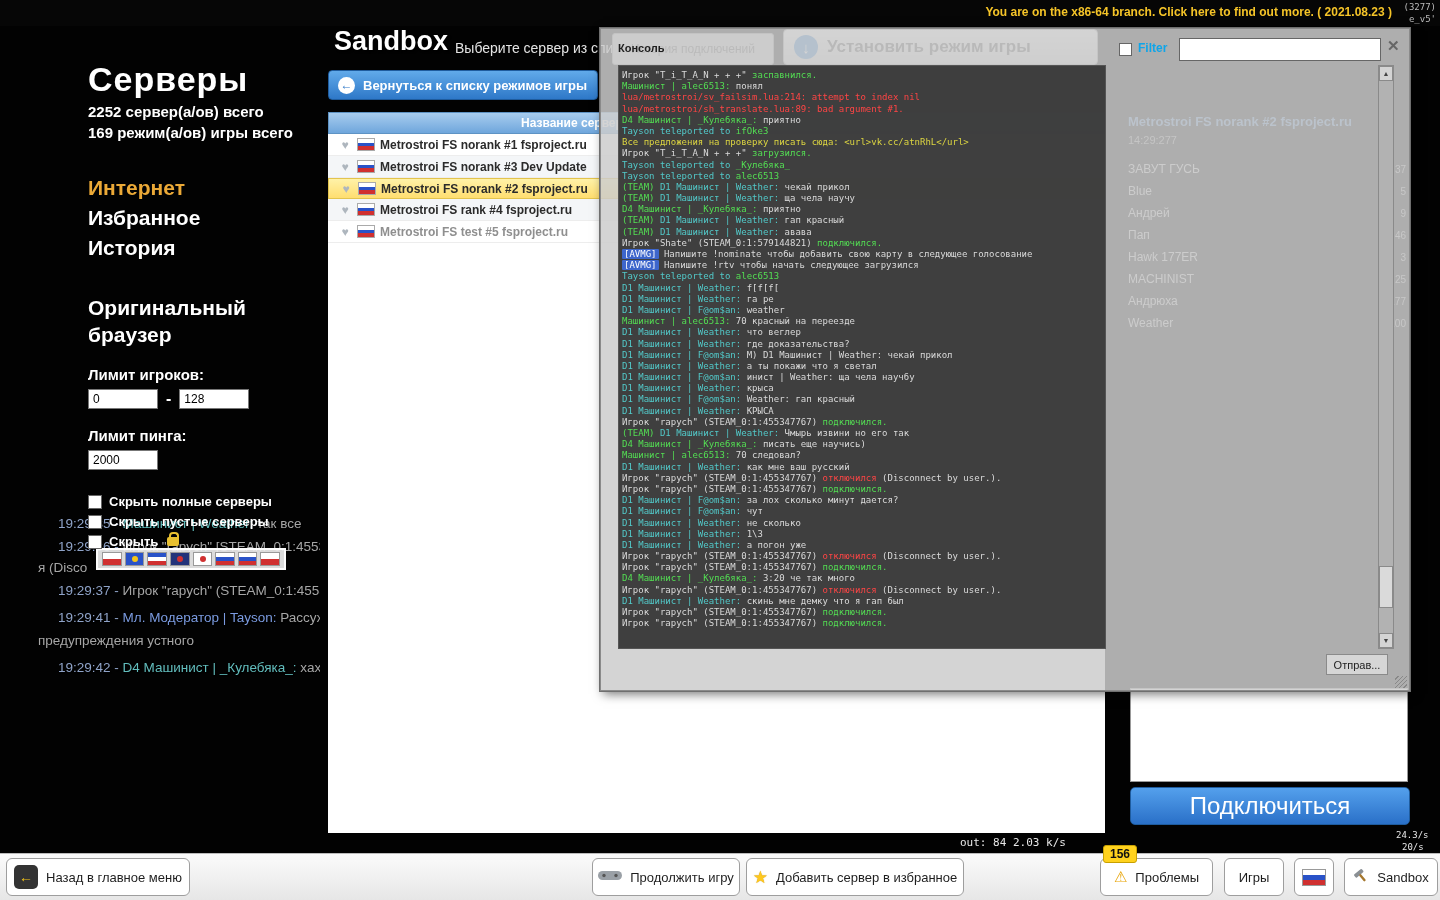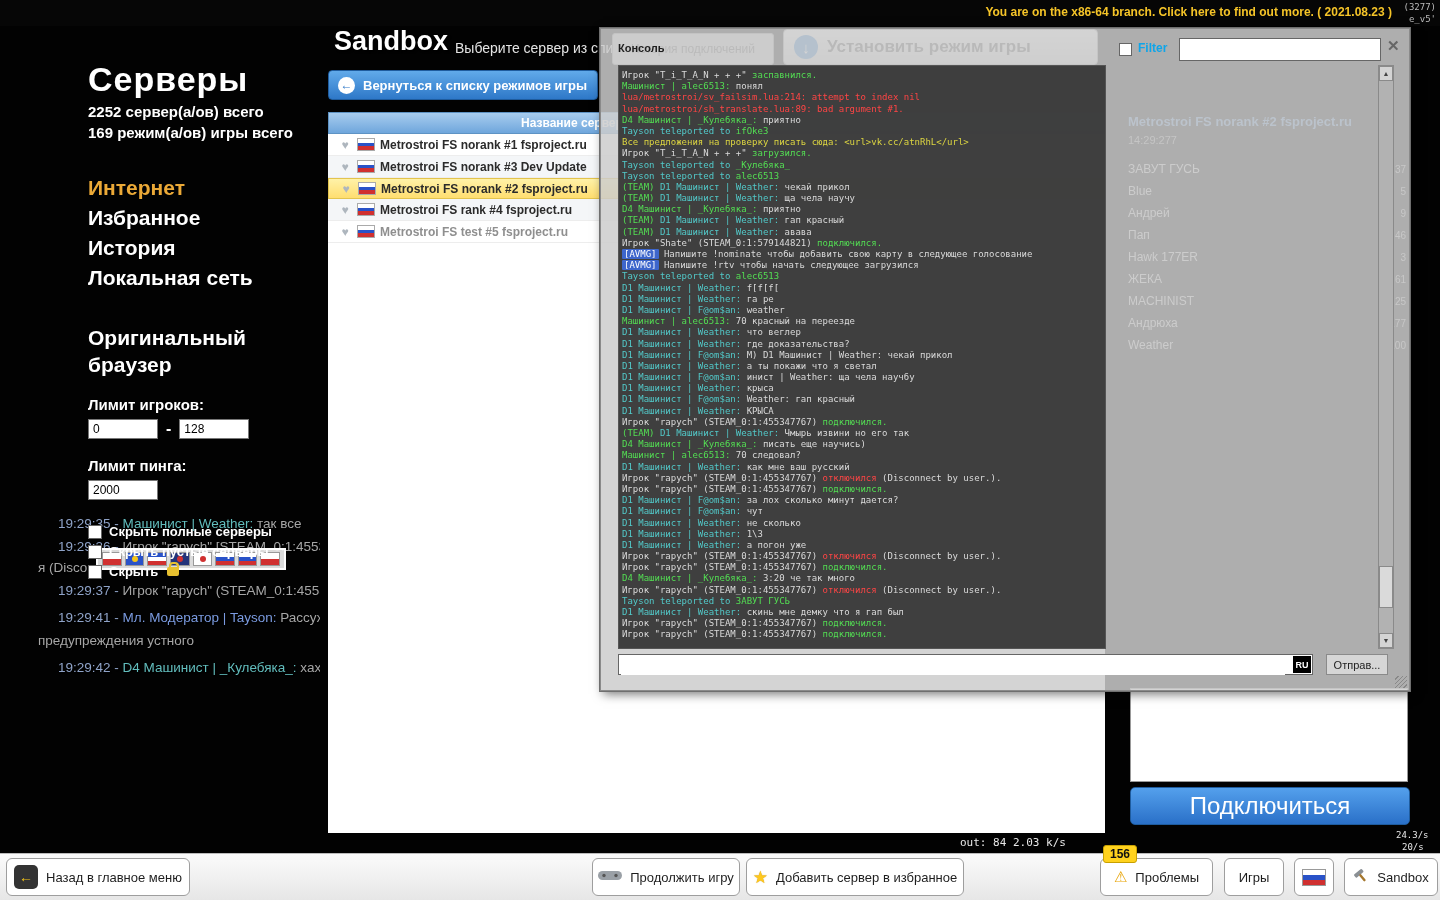--- a/index.html
+++ b/index.html
@@ -209,21 +209,20 @@
     </div>
 
   <div id="sidebar">
     <div id="sb-title">Серверы</div>
     <div class="sb-count">2252 сервер(а/ов) всего</div>
     <div class="sb-count">169 режим(а/ов) игры всего</div>
     <div id="sidebar-nav">
         <div class="nav-item active">Интернет</div>
         <div class="nav-item">Избранное</div>
         <div class="nav-item">История</div>
-        <div class="nav-item">Локальная сеть</div>
       </div>
     <div id="orig-browser">Оригинальный браузер</div>
     <div class="limit-label">Лимит игроков:</div>
     <div class="limit-row">
       <input class="num" value="0" style="">
       <span class="dash">-</span>
       <input class="num" value="128" style="">
     </div>
     <div class="limit-label">Лимит пинга:</div>
     <div class="limit-row">
@@ -325,24 +324,20 @@
           <span class="pname">Андрей</span>
           <span class="pscore">9</span>
         </div>
         <div class="prow">
           <span class="pname">Пап</span>
           <span class="pscore">46</span>
         </div>
         <div class="prow">
           <span class="pname">Hawk 177ER</span>
           <span class="pscore">3</span>
-        </div>
-        <div class="prow">
-          <span class="pname">ЖЕКА</span>
-          <span class="pscore">61</span>
         </div>
         <div class="prow">
           <span class="pname">MACHINIST</span>
           <span class="pscore">25</span>
         </div>
         <div class="prow">
           <span class="pname">Андрюха</span>
           <span class="pscore">177</span>
         </div>
         <div class="prow">
@@ -401,33 +396,28 @@
         <div class="cline"><span class="sw">Игрок "rapych" (STEAM_0:1:455347767) </span><span class="sg">подключился.</span></div>
         <div class="cline"><span class="sc">D1 Машинист | F@om$an: </span><span class="sw">за лох сколько минут дается?</span></div>
         <div class="cline"><span class="sc">D1 Машинист | F@om$an: </span><span class="sw">чут</span></div>
         <div class="cline"><span class="sc">D1 Машинист | Weather: </span><span class="sw">не сколько</span></div>
         <div class="cline"><span class="sc">D1 Машинист | Weather: </span><span class="sw">1\3</span></div>
         <div class="cline"><span class="sc">D1 Машинист | Weather: </span><span class="sw">а погон уже</span></div>
         <div class="cline"><span class="sw">Игрок "rapych" (STEAM_0:1:455347767) </span><span class="sr">отключился</span><span class="sw"> (Disconnect by user.).</span></div>
         <div class="cline"><span class="sw">Игрок "rapych" (STEAM_0:1:455347767) </span><span class="sg">подключился.</span></div>
         <div class="cline"><span class="sg">D4 Машинист | _Кулебяка_: </span><span class="sw">3:20 че так много</span></div>
         <div class="cline"><span class="sw">Игрок "rapych" (STEAM_0:1:455347767) </span><span class="sr">отключился</span><span class="sw"> (Disconnect by user.).</span></div>
-        <div class="cline"><span class="sc">Tayson teleported to </span><span class="sg">ЗАВУТ ГУСЬ</span></div>
         <div class="cline"><span class="sc">D1 Машинист | Weather: </span><span class="sw">скинь мне демку что я гап был</span></div>
         <div class="cline"><span class="sw">Игрок "rapych" (STEAM_0:1:455347767) </span><span class="sg">подключился.</span></div>
         <div class="cline"><span class="sw">Игрок "rapych" (STEAM_0:1:455347767) </span><span class="sg">подключился.</span></div>
       </div>
     <div id="cw-scroll">
       <div class="sbtn" style="top:0;">▲</div>
       <div id="cw-thumb"></div>
       <div class="sbtn" style="bottom:0;">▼</div>
-    </div>
-    <div id="cw-input">
-      <input style="">
-      <div id="cw-ru">RU</div>
     </div>
     <div id="cw-send">Отправ...</div>
     <div id="cw-grip"></div>
   </div>
 
   <span class="net" style="left:960px;top:836px;font-size:11px;">out:  84   2.03 k/s</span>
   <span class="net" style="left:1396px;top:830px;font-size:9px;">24.3/s</span>
   <span class="net" style="left:1402px;top:842px;font-size:9px;">20/s</span>
 
   <div id="bottom-bar">

